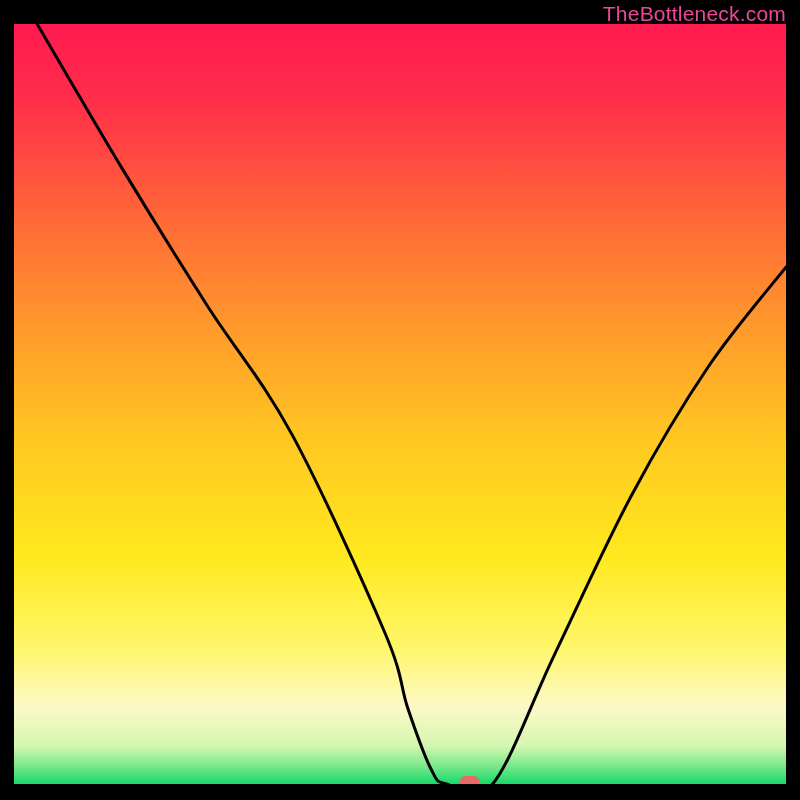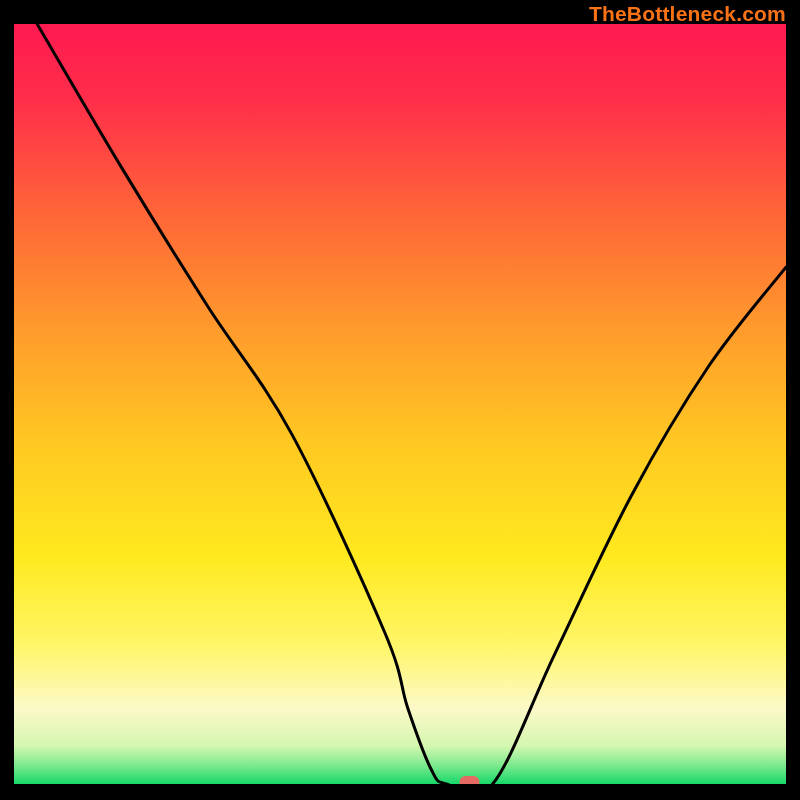--- a/index.html
+++ b/index.html
@@ -14,24 +14,24 @@
   .frame {
     position: relative;
     width: 800px;
     height: 800px;
     background: #000;
   }
   .watermark {
     position: absolute;
     top: 2px;
     right: 14px;
-    color: #f97316;
+    color: #ec4899;
     font-size: 21px;
     letter-spacing: 0.2px;
-    font-weight: 700;
+    font-weight: 400;
     z-index: 10;
   }
   .plot {
     position: absolute;
     left: 14px;
     top: 24px;
     width: 772px;
     height: 760px;
   }
   svg { display: block; }

